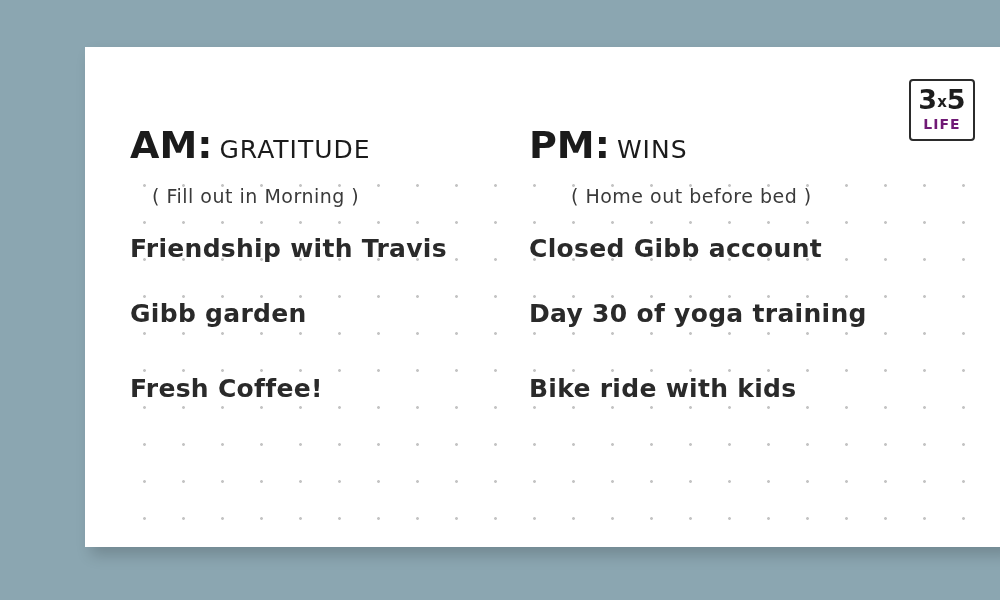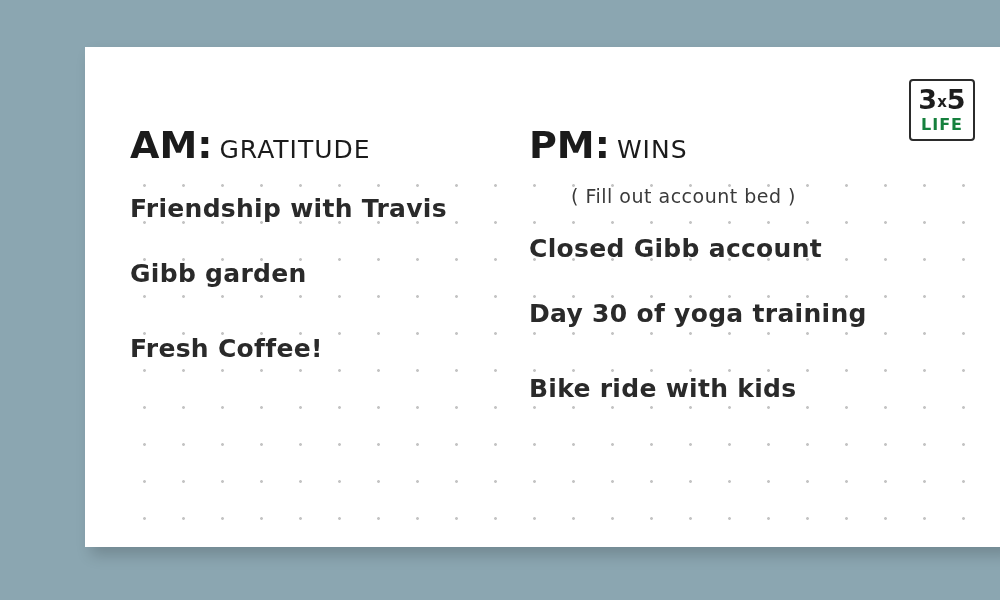--- a/index.html
+++ b/index.html
@@ -61,23 +61,23 @@
     margin-top: 2px;
   }
   .logo .big .x {
     font-size: 15px;
     vertical-align: 2px;
   }
   .logo .small {
     display: block;
     font-family: "DejaVu Sans", sans-serif;
     font-weight: bold;
-    font-size: 16px;
+    font-size: 14px;
     letter-spacing: 1px;
-    color: #15803d;
+    color: #701a75;
     line-height: 15px;
     margin-top: -2px;
   }
 
   .col {
     position: absolute;
     top: 60px;
     width: 390px;
   }
   .col-am { left: 45px; }
@@ -139,32 +139,33 @@
 
   <div class="logo">
     <span class="big"><span>3</span><span class="x">x</span><span>5</span></span>
     <span class="small">LIFE</span>
   </div>
 
   <div class="col col-am">
     <div class="heading">
       <span class="main">AM:</span><span class="sub">GRATITUDE</span>
     </div>
+    <div class="hint">( Fill out in Morning )</div>
     <div class="entries">
       <div class="entry">Friendship with Travis</div>
       <div class="entry">Gibb garden</div>
       <div class="entry entry-3">Fresh Coffee!</div>
     </div>
   </div>
 
   <div class="col col-pm">
     <div class="heading">
       <span class="main">PM:</span><span class="sub">WINS</span>
     </div>
-    <div class="hint hint-pm">( Fill out account bed )</div>
+    <div class="hint hint-pm">( Home out before bed )</div>
     <div class="entries">
       <div class="entry">Closed Gibb account</div>
       <div class="entry">Day 30 of yoga training</div>
       <div class="entry entry-3">Bike ride with kids</div>
     </div>
   </div>
 
 </div>
 
 </body></html>

